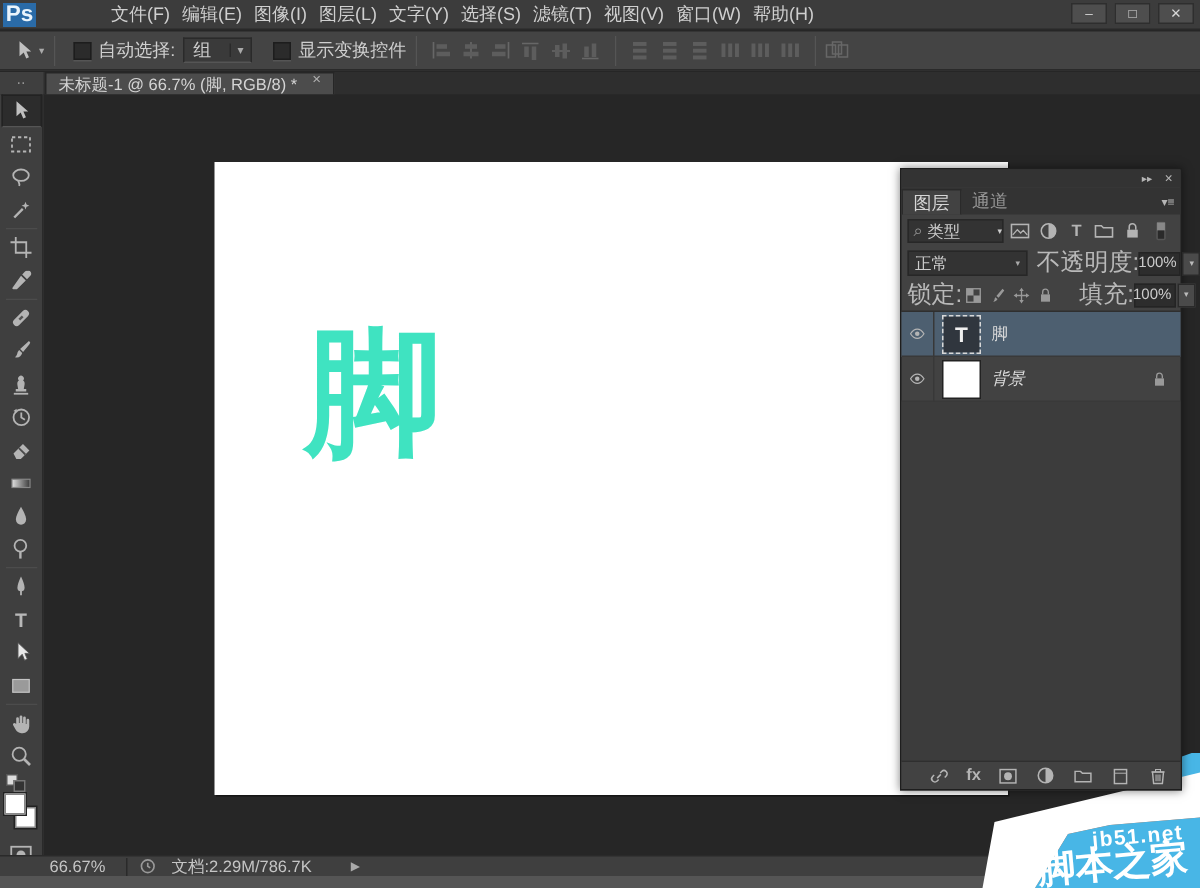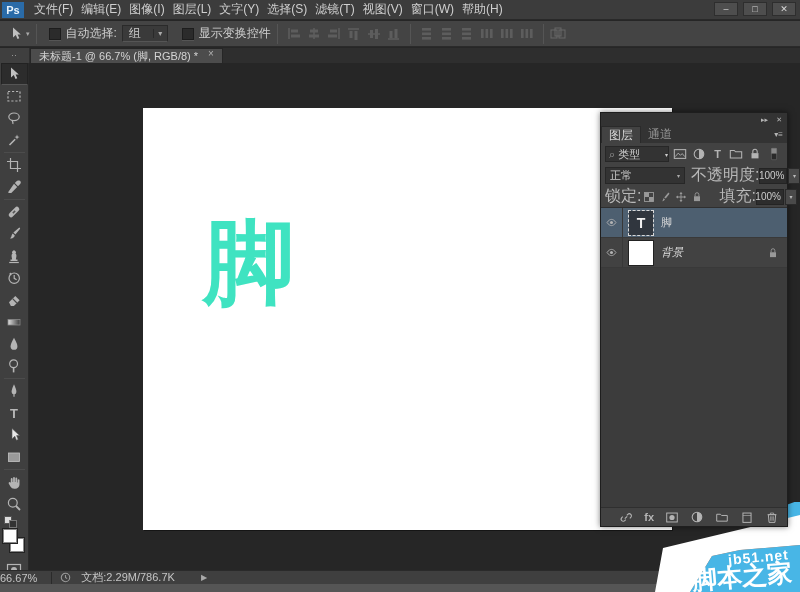--- a/index.html
+++ b/index.html
@@ -1,18 +1,18 @@
 <!DOCTYPE html>
 <html><head>
 <meta charset="utf-8">
 <style>
 *{margin:0;padding:0;box-sizing:border-box;font-family:"Liberation Sans","DejaVu Sans",sans-serif;}
 #app{position:relative;width:800px;height:592px;background:#262626;overflow:hidden;font-size:12px;color:#c8c8c8;}
 #menubar{position:absolute;left:0;top:0;width:800px;height:20px;background:#3c3c3c;border-bottom:1px solid #292929;display:flex;align-items:center;}
-#pslogo{width:22px;height:16px;margin:1px 6px 1px 2px;background:#2a6ba8;color:#eaf4fc;font-weight:bold;font-size:11px;display:flex;align-items:center;justify-content:center;}
+#pslogo{width:22px;height:16px;margin:1px 6px 1px 2px;background:#2a6ba8;color:#eaf4fc;font-weight:bold;font-size:15px;display:flex;align-items:center;justify-content:center;}
 .menu-item{padding:0 4px;line-height:19px;font-size:12px;color:#cfcfcf;}
 #winbtns{position:absolute;right:4px;top:2px;display:flex;gap:5px;}
 .winbtn{width:24px;height:14px;background:#4e4e4e;border:1px solid #2e2e2e;color:#d8d8d8;font-size:9px;line-height:12px;text-align:center;}
 #optionsbar{position:absolute;left:0;top:21px;width:800px;height:26px;background:#444;border-bottom:1px solid #2a2a2a;display:flex;align-items:center;}
 .opt-sep{width:1px;height:20px;background:#333;border-right:1px solid #555;margin:0 6px;flex:none;}
 .checkbox{width:12px;height:12px;background:#2b2b2b;border:1px solid #1d1d1d;box-shadow:0 1px 0 #555;margin:0 5px 0 6px;flex:none;}
 .opt-label{color:#cfcfcf;font-size:12px;white-space:nowrap;}
 .dropdown{display:flex;align-items:center;background:#3a3a3a;border:1px solid #2a2a2a;border-bottom-color:#555;height:17px;margin-left:5px;}
 .dropdown .dd-text{padding:0 6px;font-size:12px;color:#ccc;}
 .dropdown .dd-arrow{width:14px;text-align:center;font-size:8px;color:#aaa;border-left:1px solid #2a2a2a;}
@@ -65,38 +65,38 @@
 .eye-cell{width:22px;height:30px;border-right:1px solid #383838;display:flex;align-items:center;justify-content:center;flex:none;}
 .thumb{width:24px;height:24px;margin-left:6px;flex:none;}
 .thumb.text-thumb{background:#30363e;outline:1px dashed #d8d8d8;display:flex;align-items:center;justify-content:center;color:#f0f0f0;font-weight:bold;font-size:14px;}
 .thumb.bg-thumb{background:#fff;box-shadow:0 0 0 1px #222;}
 .layer-name{margin-left:8px;font-size:11px;color:#ddd;}
 .layer-name.italic{font-style:italic;}
 .layer-lock{position:absolute;right:8px;}
 #lp-empty{flex:1;background:#3c3c3c;}
 #lp-bottombar{height:19px;border-top:1px solid #2f2f2f;background:#424242;display:flex;align-items:center;justify-content:flex-end;gap:11px;padding-right:8px;flex:none;}
 #statusbar{position:absolute;left:0;top:570px;width:800px;height:14px;background:#3f3f3f;border-top:1px solid #2a2a2a;display:flex;align-items:center;}
-#statusbar .zoom{font-size:11px;color:#c5c5c5;}
+#statusbar .zoom{margin-left:33px;font-size:11px;color:#c5c5c5;}
 #statusbar .sep{width:1px;height:12px;background:#2a2a2a;margin-left:14px;}
 #statusbar .clock{margin-left:8px;display:flex;align-items:center;}
 #statusbar .doc{font-size:11px;color:#c5c5c5;margin-left:10px;}
 #statusbar .arrow{margin-left:26px;color:#aaa;font-size:8px;}
 #bottomstrip{position:absolute;left:0;top:584px;width:800px;height:8px;background:#555;}
 #watermark{position:absolute;left:620px;top:502px;width:180px;height:90px;z-index:5;}
 #wm-text1{position:absolute;left:108px;top:47px;color:#fff;font-size:14px;font-weight:bold;letter-spacing:1px;transform:rotate(-5deg);}
 #wm-text2{position:absolute;left:72px;top:59px;color:#fff;font-size:25px;font-weight:bold;letter-spacing:0px;line-height:30px;transform:rotate(-5deg);}
 svg{display:block;}
 </style>
 </head>
 <body>
 
 <div id="app">
   <div id="menubar">
     <div id="pslogo">Ps</div>
-    <div id="menu-items" style="display: flex;">
+    <div id="menu-items" style="display: flex; margin-left: 40px;">
         <div class="menu-item">文件(F)</div>
         <div class="menu-item">编辑(E)</div>
         <div class="menu-item">图像(I)</div>
         <div class="menu-item">图层(L)</div>
         <div class="menu-item">文字(Y)</div>
         <div class="menu-item">选择(S)</div>
         <div class="menu-item">滤镜(T)</div>
         <div class="menu-item">视图(V)</div>
         <div class="menu-item">窗口(W)</div>
         <div class="menu-item">帮助(H)</div>

